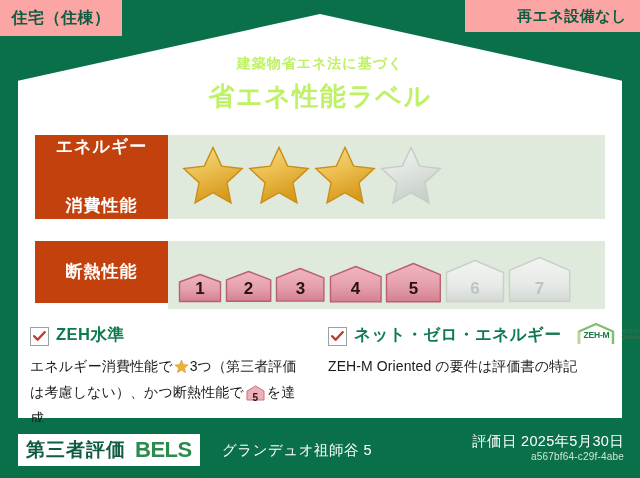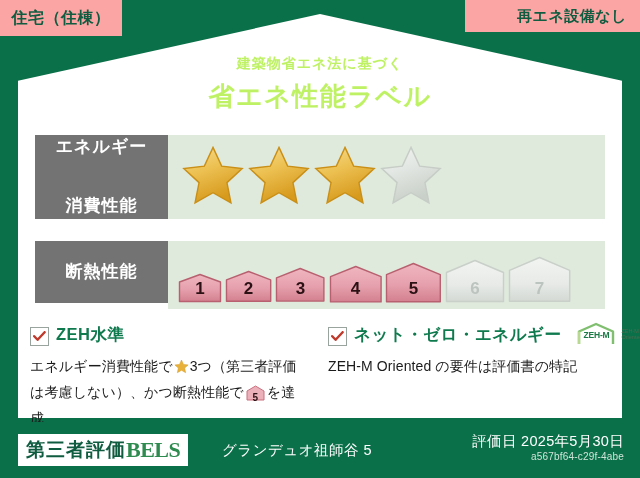--- a/index.html
+++ b/index.html
@@ -42,21 +42,21 @@
   #title-main{font-size:26px;font-weight:bold;letter-spacing:1.5px;margin-top:6px;}
 
   
   .perf-row{
     position:absolute;left:35px;width:570px;display:flex;
   }
   #row-energy{top:135px;height:84px;}
   #row-insul{top:241px;height:62px;}
 
   .perf-label{
-    background:#737373;color:#ffffff;font-weight:bold;
+    background:#c2410c;color:#ffffff;font-weight:bold;
     display:flex;flex-direction:column;align-items:center;justify-content:center;
     font-size:17px;line-height:1.35;letter-spacing:1px;
     width:133px;flex:0 0 133px;gap:36px;
   }
   .perf-value{
     flex:1;background:#dfe9dc;
     display:flex;align-items:center;
   }
   #stars-wrap{padding-left:14px;gap:4px;}
   #houses-wrap{padding-left:10px;align-items:flex-end;gap:3px;height:100%;padding-bottom:6px;}
@@ -94,24 +94,24 @@
     font-size:10px;font-weight:bold;color:#2b1114;
   }
   #zehm-logo{margin-left:5px;display:inline-flex;align-items:center;gap:2px;vertical-align:-6px;}
 
   
   #footer{
     position:absolute;left:0;bottom:0;width:640px;height:56px;background:#0a7049;
   }
   #bels-box{
     position:absolute;left:18px;top:12px;height:32px;background:#ffffff;
-    display:flex;align-items:center;padding:0 8px;
+    display:flex;align-items:center;padding:0 8px;gap:9px;
   }
   #bels-jp{font-size:19px;font-weight:bold;color:#0f5c40;letter-spacing:1px;}
-  #bels-en{font-size:22px;font-weight:bold;color:#2e8b4f;letter-spacing:-.5px;font-family:Liberation Serif, serif;}
+  #bels-en{font-size:22px;font-weight:bold;color:#2e8b4f;letter-spacing:-.5px;font-family:Liberation Sans, sans-serif;}
   #building-name{
     position:absolute;left:222px;top:19px;color:#ffffff;font-size:14.5px;letter-spacing:.5px;
   }
   #eval-block{position:absolute;right:16px;top:10px;text-align:right;color:#ffffff;}
   #eval-date{font-size:14.5px;letter-spacing:.3px;}
   #eval-id{font-size:10px;margin-top:0;color:#cfe4d8;letter-spacing:.2px;}
 </style>
 </head>
 <body>
 

